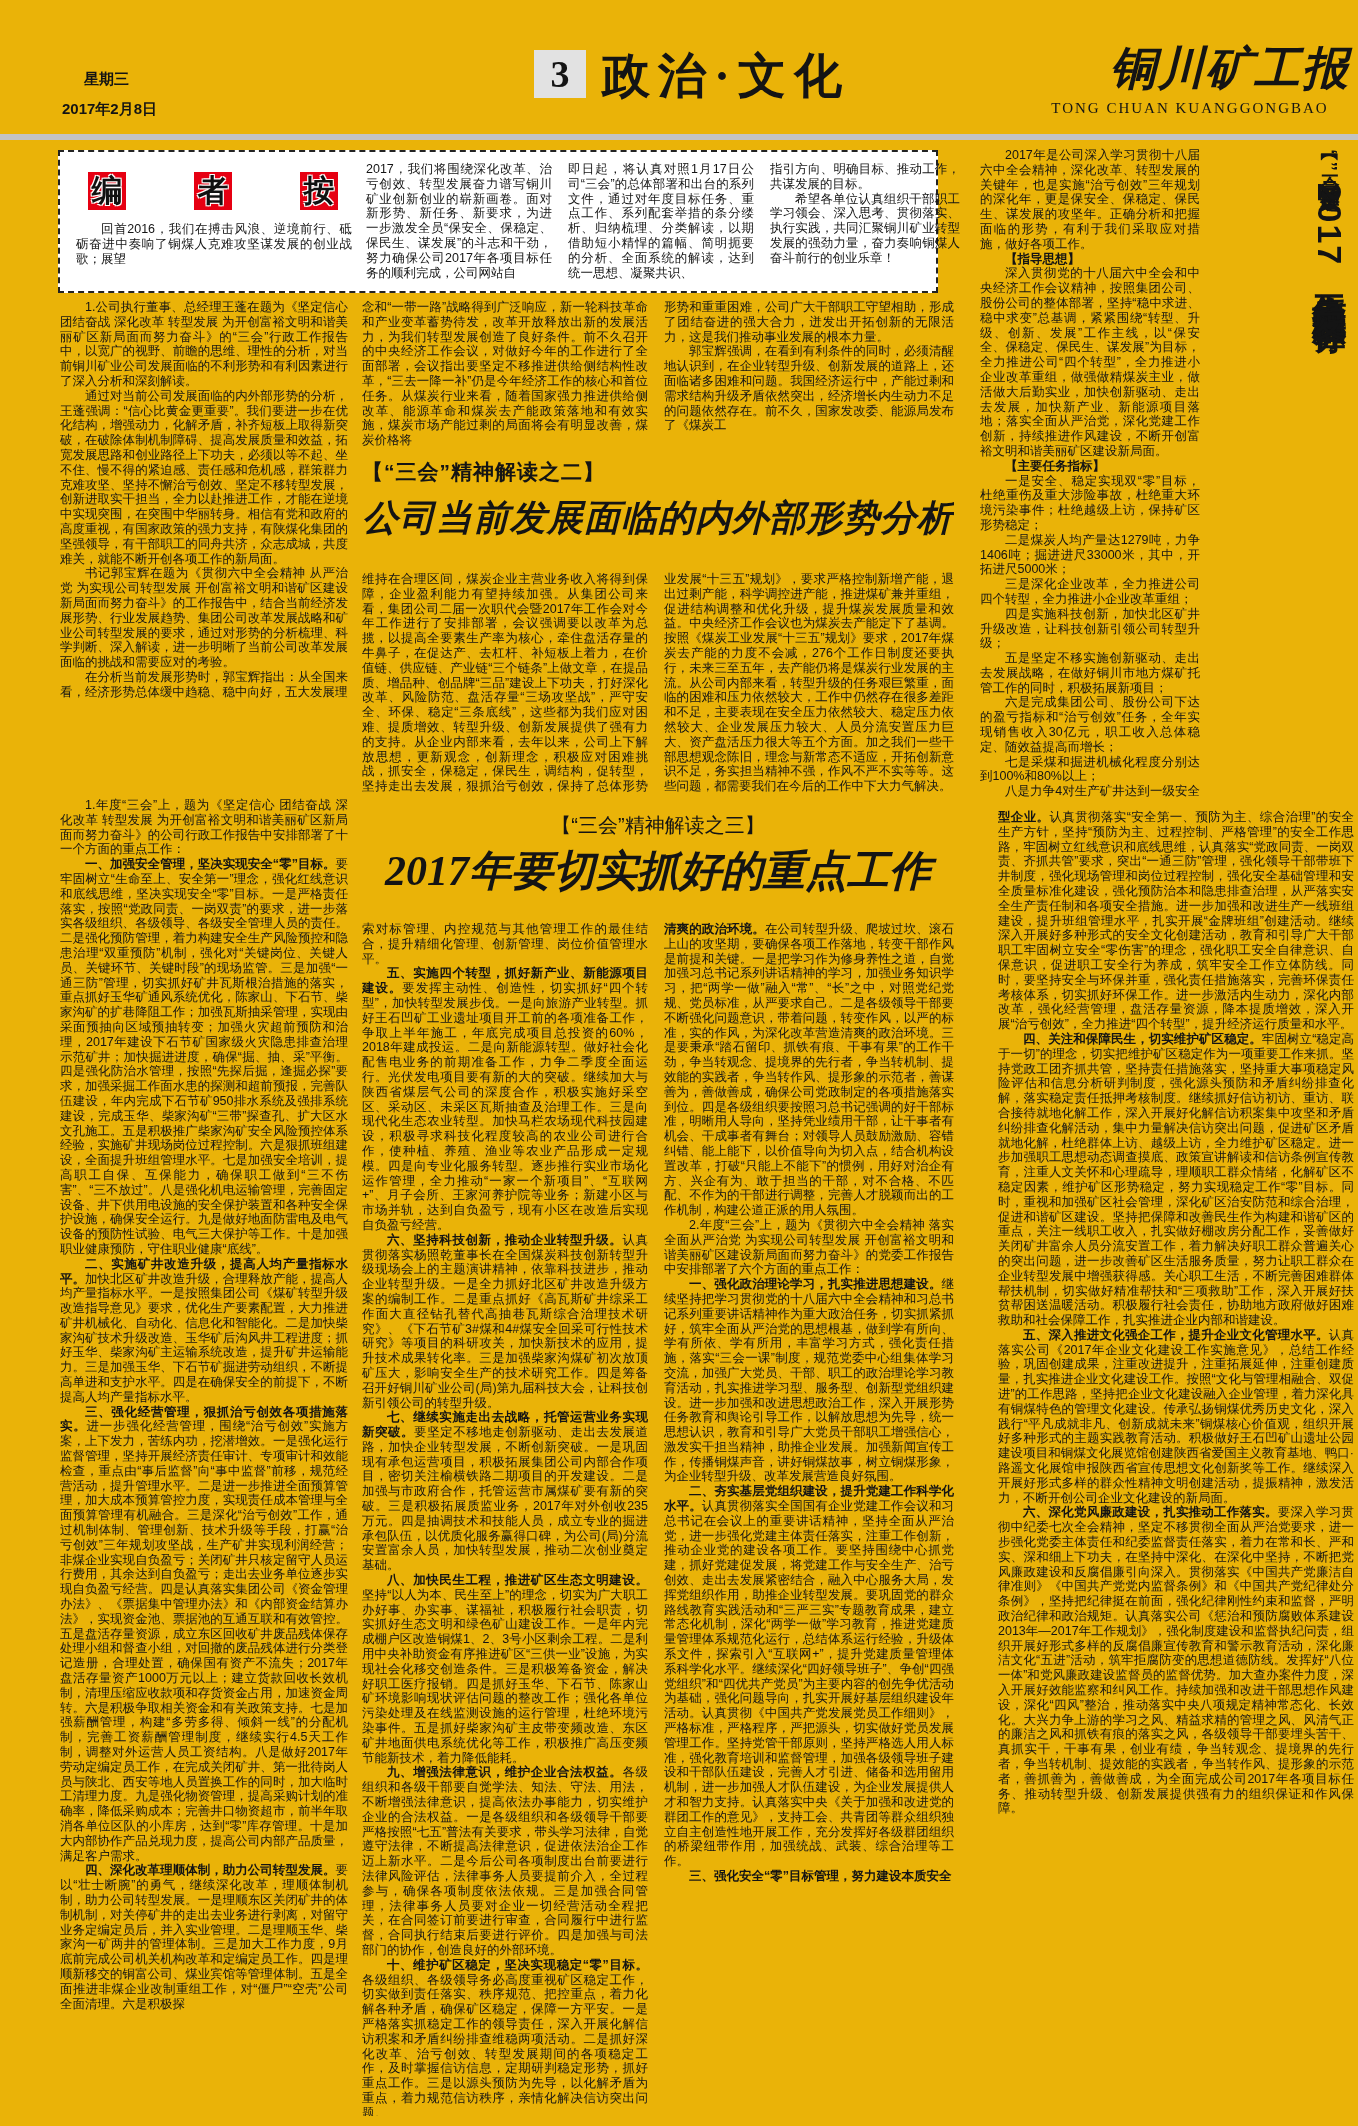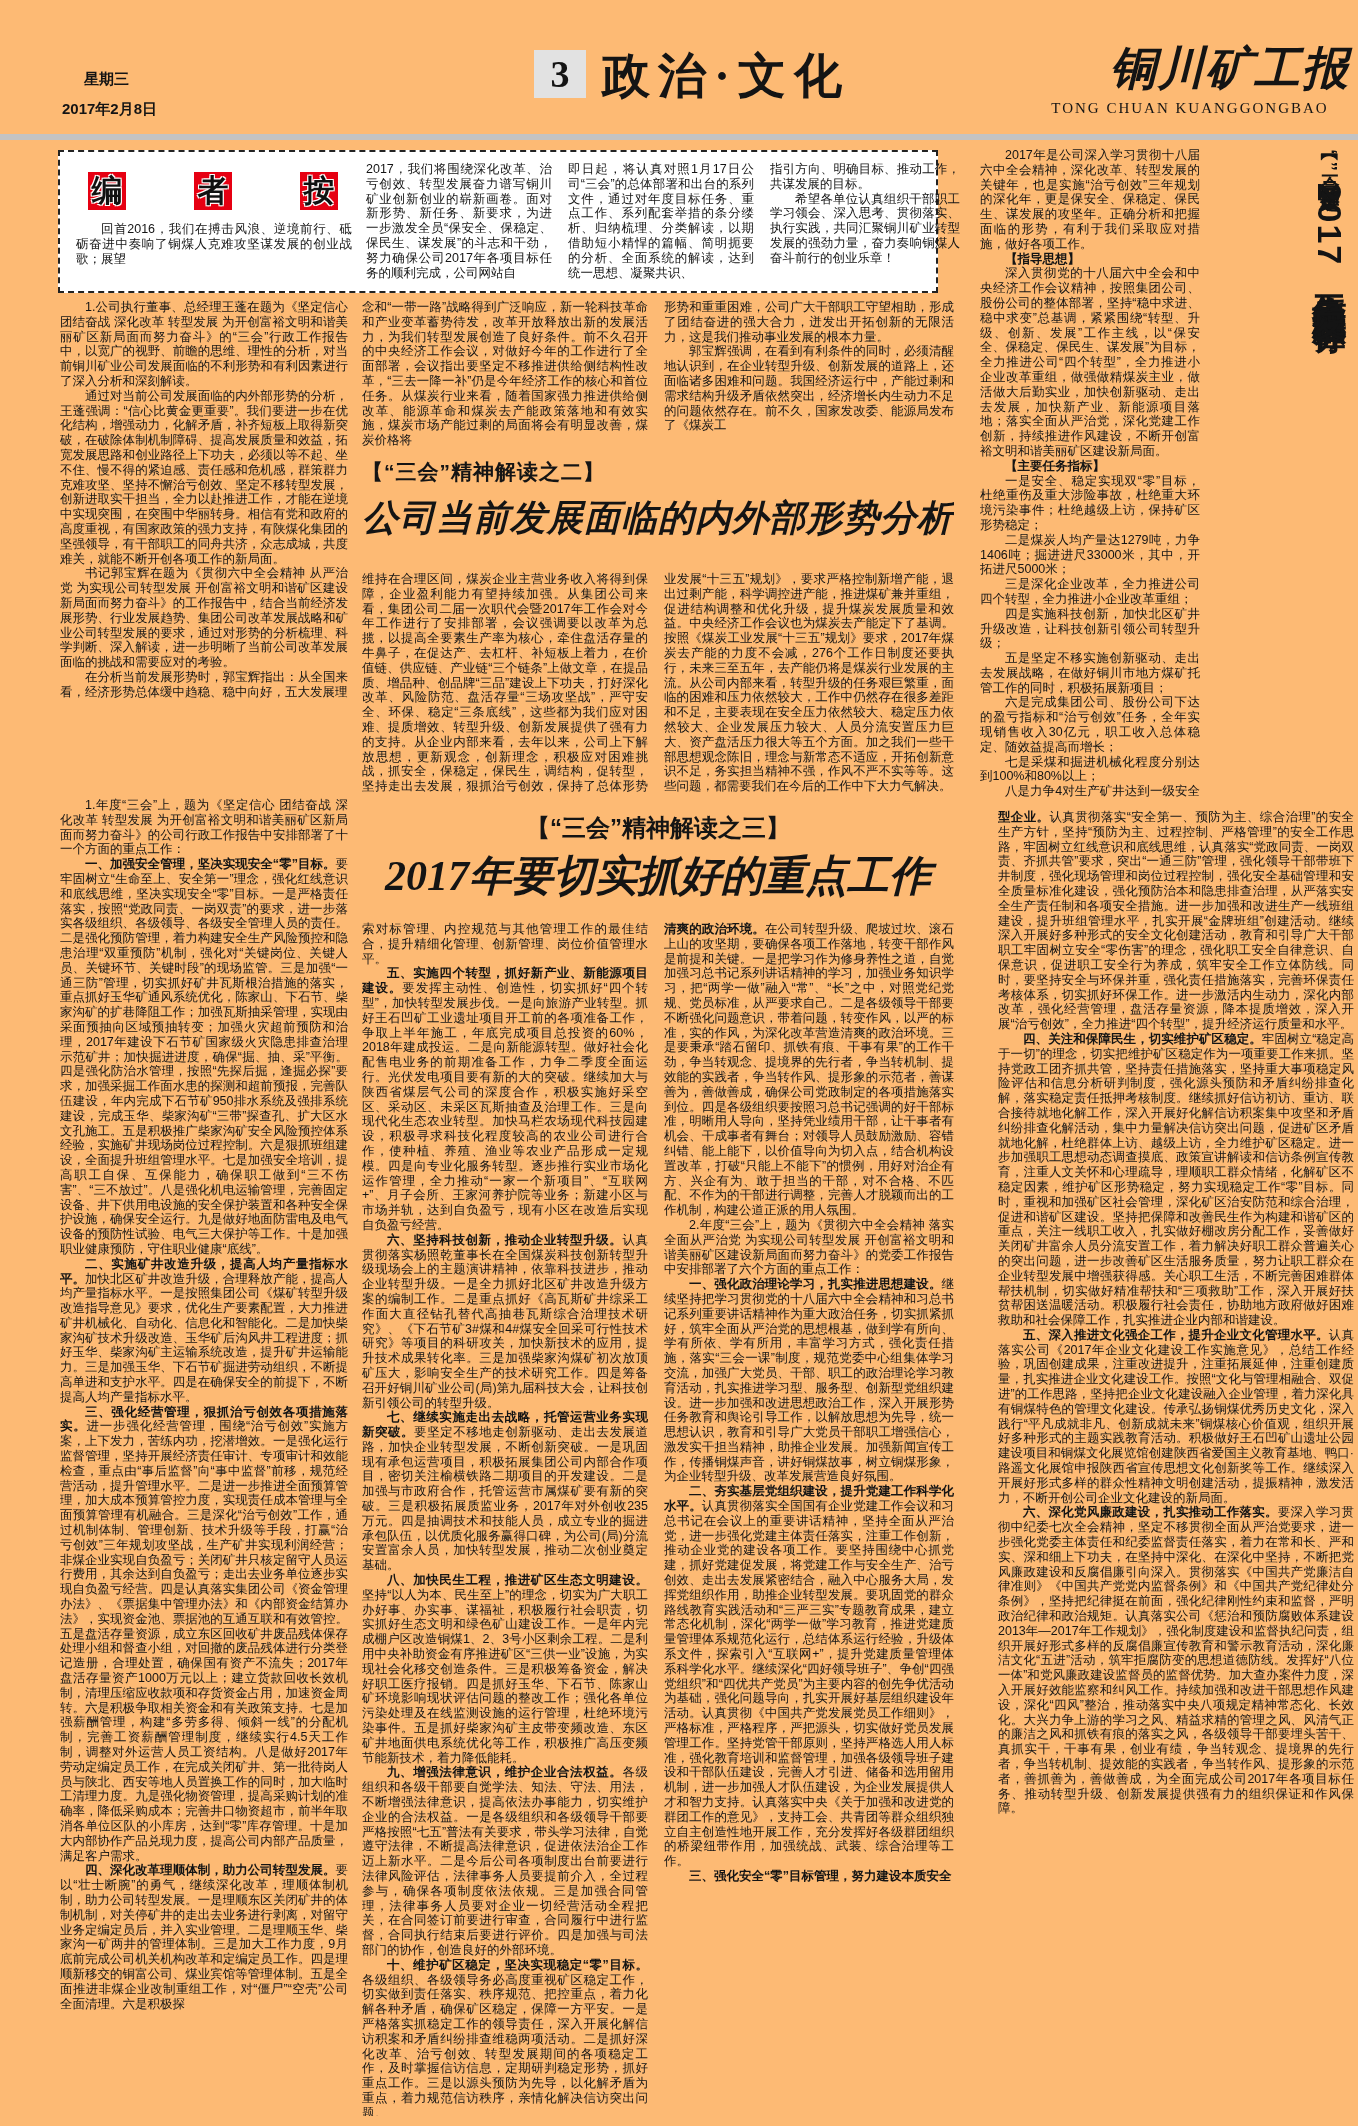--- a/index.html
+++ b/index.html
@@ -1,17 +1,17 @@
 <!DOCTYPE html>
 <html><head>
 <meta charset="utf-8">
 <style>
   *{margin:0;padding:0;box-sizing:border-box;}
   html,body{background:#9a9a9a;}
-  #page{position:relative;width:1358px;height:2126px;margin:0 auto;background:#fdba74;
+  #page{position:relative;width:1358px;height:2126px;margin:0 auto;background:#eab308;
         font-family:"Liberation Sans",sans-serif;color:#141414;overflow:hidden;}
   .abs{position:absolute;}
   
   #weekday{left:84px;top:70px;font-size:15px;font-weight:700;}
   #pubdate{left:62px;top:100px;font-size:15px;font-weight:700;}
   #header-rule{left:0;top:134px;width:1358px;height:6px;background:#c3c3c3;}
   #pagenum-box{left:534px;top:50px;width:52px;height:48px;background:#e2e2e2;
       font-family:"Liberation Serif",serif;font-size:38px;font-weight:700;text-align:center;line-height:48px;}
   #section-title{left:602px;top:44px;font-size:48px;font-weight:900;letter-spacing:8px;
       font-family:"Liberation Serif",serif;}
@@ -49,21 +49,21 @@
   #r2-col1{left:60px;top:300px;width:288px;height:492px;}
   #r2-col2t{left:362px;top:300px;width:286px;height:154px;}
   #r2-col3t{left:664px;top:300px;width:290px;height:154px;}
   #r2-head{left:362px;top:458px;width:592px;height:108px;overflow:hidden;}
   #r2-title{font-size:36px;margin-top:8px;white-space:nowrap;letter-spacing:1px;}
   #r2-col2b{left:362px;top:572px;width:286px;height:220px;}
   #r2-col3b{left:664px;top:572px;width:290px;height:220px;}
   
   #r3-col1{left:60px;top:798px;width:288px;height:1318px;}
   #r3-head{left:362px;top:812px;width:592px;height:104px;overflow:hidden;text-align:center;}
-  #r3-kicker{font-size:24px;font-weight:700;}
+  #r3-kicker{font-size:20px;font-weight:400;}
   #r3-title{font-size:42px;margin-top:4px;white-space:nowrap;}
   #r3-col2{left:362px;top:922px;width:286px;height:1194px;}
   #r3-col3{left:664px;top:922px;width:290px;height:1194px;}
   #r3-col4{left:998px;top:810px;width:356px;height:1180px;}
 </style>
 </head>
 <body>
 
 <div id="page">
 

